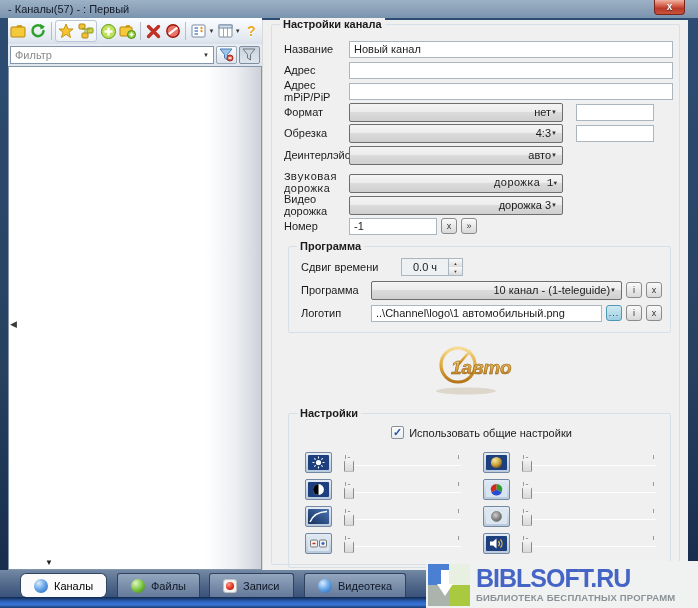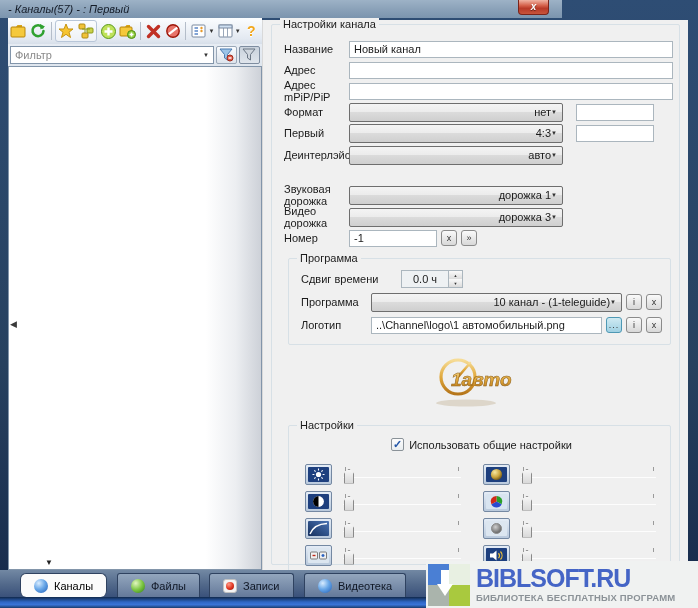--- a/index.html
+++ b/index.html
@@ -1,23 +1,23 @@
 <!DOCTYPE html>
 <html><head>
 <meta charset="utf-8">
 <style>
   * { margin:0; padding:0; box-sizing:border-box; }
   html,body { width:698px; height:608px; overflow:hidden; }
   body { font-family:"Liberation Sans", sans-serif; font-size:11px; color:#1b1b1b;
          background:linear-gradient(180deg,#2e4d74 0%,#27415f 60%,#16294a 100%); position:relative; }
 
   
-  .titlebar { position:absolute; left:0; top:0; width:562px; height:18px;
+  .titlebar { position:absolute; left:0; top:0; width:698px; height:18px;
     background:linear-gradient(180deg,#9db2c6 0%,#8ba2b9 50%,#7b94ae 100%);
-    display:flex; align-items:center; padding-left:8px;font-style:italic; }
+    display:flex; align-items:center; padding-left:8px; }
   .titlebar .title { color:#141c28; font-size:11px; }
   .close-btn { position:absolute; right:13px; top:0; width:31px; height:15px;
     background:linear-gradient(180deg,#f0b4a4 0%,#d4604a 40%,#b83a28 60%,#c8543c 100%);
     border:1px solid #7a241a; border-top:none; border-radius:0 0 4px 4px;
     color:#fff; font-weight:bold; font-size:10px; text-align:center; line-height:13px;
     text-shadow:0 1px 1px rgba(0,0,0,.5); cursor:pointer; }
 
   
   .left-panel { position:absolute; left:8px; top:18px; width:254px; height:552px;
     background:#e8edf4; }
@@ -45,21 +45,21 @@
     border:1px solid #8295aa;
     background:linear-gradient(90deg,#ffffff 0%,#ffffff 78%,#eceef1 90%,#cdd1d8 100%); }
   .collapse-arrow { position:absolute; left:1px; top:252px; font-size:9px; color:#3a3a3a; cursor:pointer; }
   .scrolldown-arrow { position:absolute; left:36px; bottom:2px; font-size:8px; color:#222; cursor:pointer; }
 
   
   .form-panel { position:absolute; left:262px; top:20px; width:426px; height:550px;
     background:#f0f0f0; border-left:1px solid #d9d9d9; padding:4px 8px 0 8px; }
   .main-group { position:relative; border:1px solid #d7e0e6; border-radius:2px;
     height:541px; padding:14px 6px 0 12px; }
-  .group-label { position:absolute; top:-7px; left:8px; background:#f0f0f0; padding:0 3px; color:#1b1b1b; }
+  .group-label { position:absolute; top:-7px; left:8px; background:#f0f0f0; padding:0 3px; color:#1b1b1b;font-weight:bold; }
 
   .frow { display:flex; align-items:center; height:20px; margin-bottom:1px; }
   .frow .lbl { width:65px; flex:none; }
   .tinput { height:17px; background:#fff; border:1px solid #abb6be; padding:0 4px;
     display:flex; align-items:center; white-space:nowrap; overflow:hidden; cursor:text; }
   .tinput.wide { flex:1; }
   .combo { width:214px; height:19px; border:1px solid #6e6e6e; border-radius:2px;
     background:linear-gradient(180deg,#f4f4f4 0%,#ececec 45%,#dcdcdc 46%,#cfcfcf 100%);
     display:flex; align-items:center; padding:0 5px; cursor:pointer; }
   .combo .cval { flex:1; white-space:nowrap; overflow:hidden;text-align:right; }
@@ -266,35 +266,35 @@
     </div>
     <div class="frow">
       <span class="lbl">Формат</span>
       <div class="combo">
         <span class="cval">нет</span>
         <span class="carrow">▼</span>
       </div>
       <div class="tinput extra-input"></div>
     </div>
     <div class="frow">
-      <span class="lbl">Первый</span>
+      <span class="lbl">Обрезка</span>
       <div class="combo">
         <span class="cval">4:3</span>
         <span class="carrow">▼</span>
       </div>
       <div class="tinput extra-input"></div>
     </div>
     <div class="frow" style="margin-top:2px;">
       <span class="lbl">Деинтерлэйс</span>
       <div class="combo">
         <span class="cval">авто</span>
         <span class="carrow">▼</span>
       </div>
     </div>
-    <div class="frow" style="margin-top:20px;">
+    <div class="frow" style="margin-top:8px;font-family:Liberation Mono, monospace;">
       <span class="lbl">Звуковая дорожка</span>
       <div class="combo">
         <span class="cval">дорожка 1</span>
         <span class="carrow">▼</span>
       </div>
     </div>
     <div class="frow" style="margin-top:2px;">
       <span class="lbl">Видео дорожка</span>
       <div class="combo">
         <span class="cval">дорожка 3</span>

